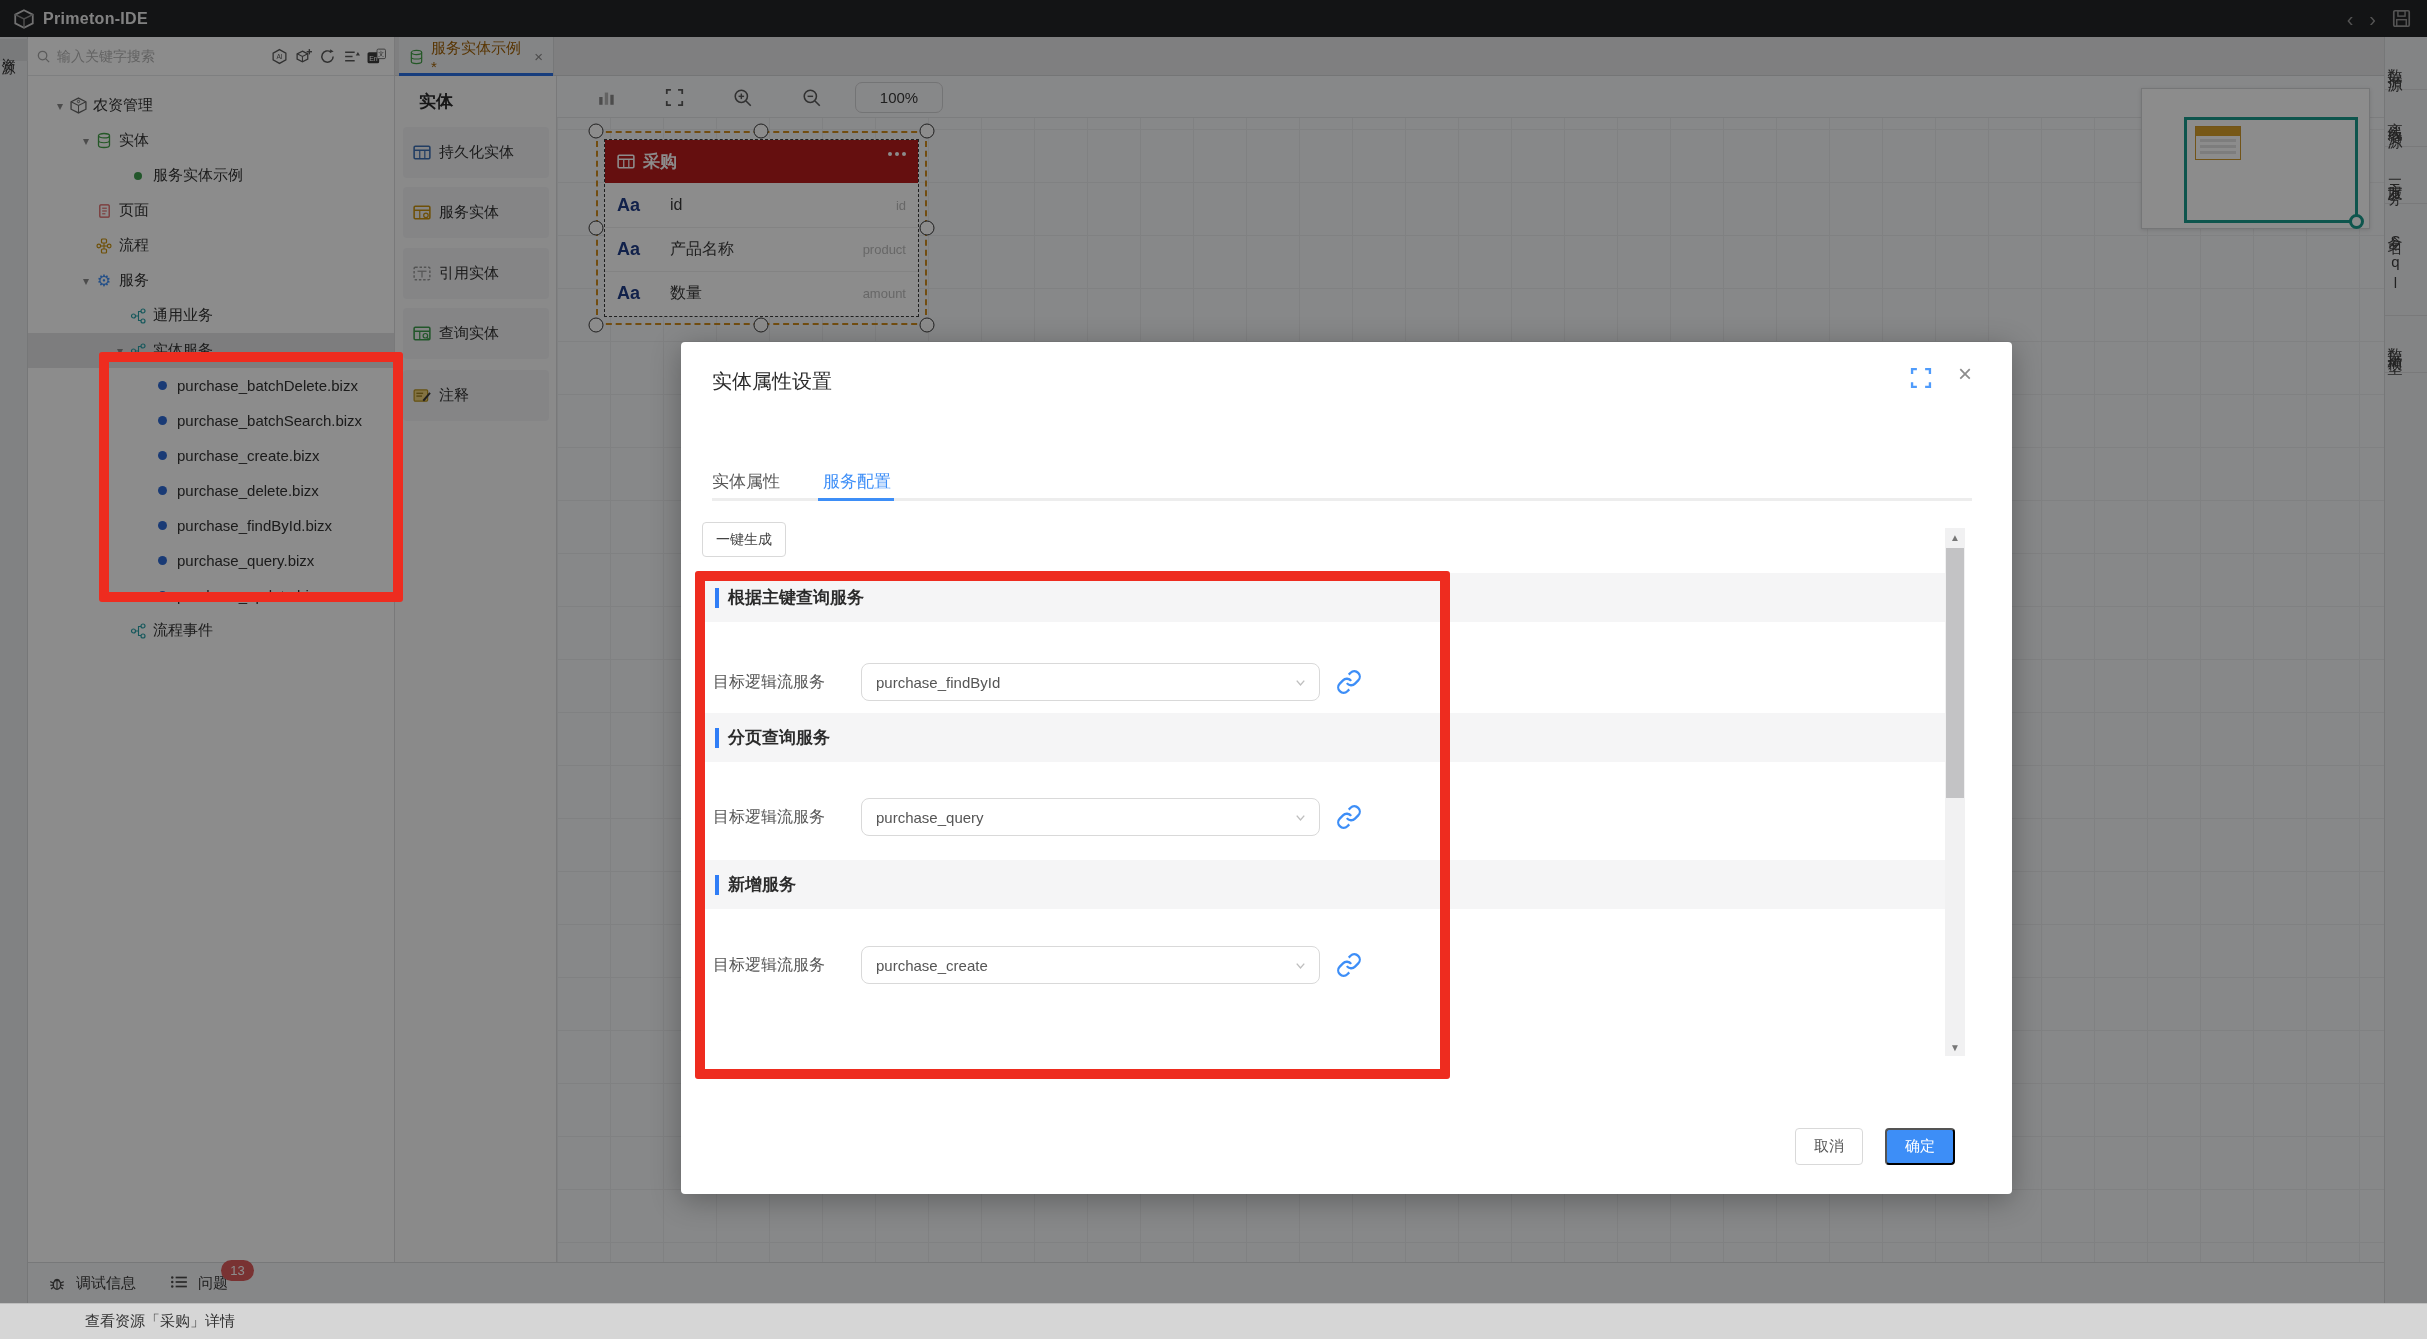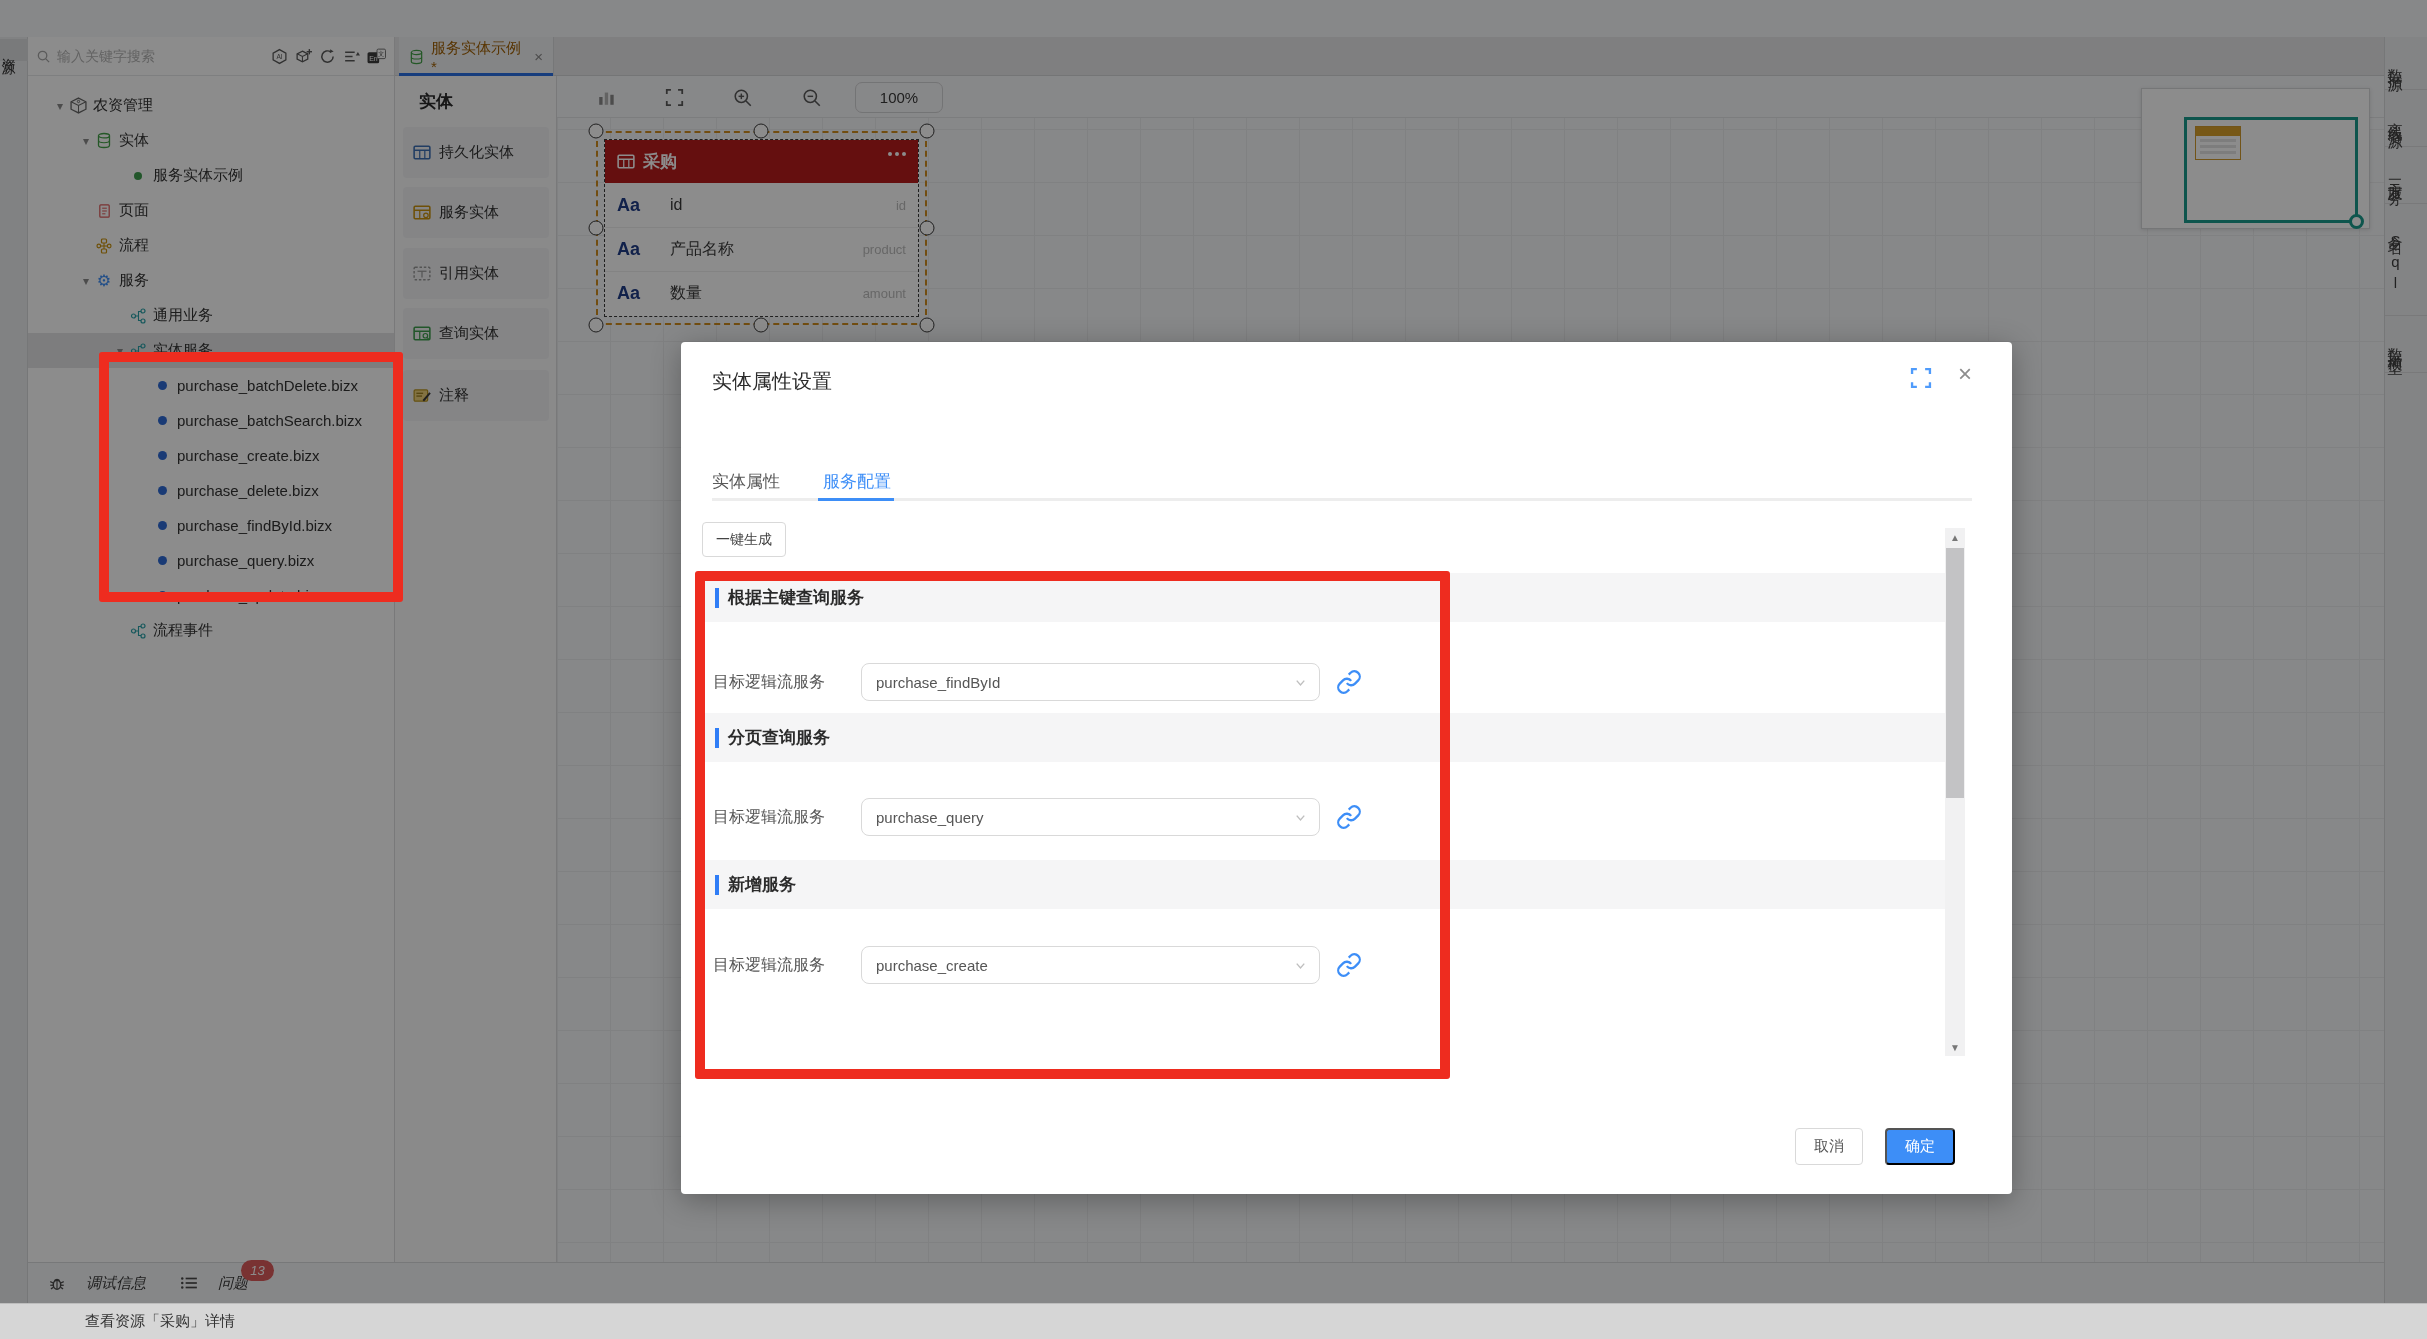--- a/index.html
+++ b/index.html
@@ -74,21 +74,21 @@
   #mm-thumb .h { height:9px; background:#d9a02b; }
   #mm-thumb .l { height:3px; background:#e3e3e3; margin:3px 4px 0 4px; }
   #mm-handle { position:absolute; right:-9px; bottom:-9px; width:15px; height:15px; border-radius:50%; background:#fff; border:3px solid #1a9c8c; }
 
   
   #right-rail { position:absolute; left:2384px; top:37px; width:43px; height:1266px; background:#eff0f2; border-left:1px solid #d8d9db; z-index:1; }
   .rtab { width:100%; padding:20px 0; writing-mode:vertical-lr; text-orientation:upright; text-align:center; font-size:15px; color:#3f3f3f; letter-spacing:4px; border-bottom:1px solid #dcdddf; cursor:pointer; }
 
   
   #debugbar { position:absolute; left:28px; top:1262px; width:2356px; height:41px; background:#f5f6f8; border-top:1px solid #d9dadc; display:flex; align-items:center; gap:34px; padding:0 20px; z-index:1; }
-  .dbg-item { display:flex; align-items:center; gap:20px; font-size:15px; color:#3a3a3a; cursor:pointer; position:relative;font-style:italic; }
+  .dbg-item { display:flex; align-items:flex-start; gap:10px; font-size:15px; color:#3a3a3a; cursor:pointer; position:relative; }
   #problem-badge { position:absolute; top:-14px; right:-26px; min-width:33px; height:21px; border-radius:11px; background:#dd5b5b; color:#fff; font-size:13px; display:flex; align-items:center; justify-content:center; padding:0 6px; }
   #statusbar { position:absolute; left:0; top:1303px; width:2427px; height:36px; background:#d6d6d6; border-top:1px solid #bdbdbd; display:flex; align-items:center; padding-left:85px; font-size:15px; color:#333; z-index:55; }
 
   
   #mask { position:absolute; inset:0; background:rgba(0,0,0,.45); z-index:40; }
 
   
   #modal { position:absolute; left:681px; top:342px; width:1331px; height:852px; background:#fff; border-radius:4px; box-shadow:0 6px 30px rgba(0,0,0,.3); z-index:50; }
   #modal .mtitle { position:absolute; left:31px; top:26px; font-size:20px; color:#2b2b2b; }
   #m-expand { position:absolute; right:80px; top:25px; cursor:pointer; }
@@ -118,20 +118,41 @@
   
   .redbox { position:absolute; border:10px solid #ee2c1f; border-radius:3px; z-index:70; pointer-events:none; }
   #redbox-1 { left:99px; top:352px; width:304px; height:250px; }
   #redbox-2 { left:695px; top:571px; width:755px; height:508px; }
 </style>
 </head>
 <body>
 
 <div id="root">
 
+  <div id="titlebar">
+    <span>
+      <svg width="20" height="20" viewBox="0 0 16 16">
+          <polygon points="8,1 15,4.5 15,11.5 8,15 1,11.5 1,4.5" fill="none" stroke="#cfcfcf" stroke-width="1.4"></polygon>
+          <polyline points="1,4.5 8,8 15,4.5" fill="none" stroke="#8f8f8f" stroke-width="1.2"></polyline>
+          <line x1="8" y1="8" x2="8" y2="15" stroke="#8f8f8f" stroke-width="1.2"></line>
+        </svg>
+    </span>
+    <span class="app-title">Primeton-IDE</span>
+    <div class="tb-right">
+      <span class="navglyph">‹</span>
+      <span class="navglyph">›</span>
+      <span>
+        <svg width="19" height="19" viewBox="0 0 16 16">
+            <rect x="1.5" y="1.5" width="13" height="13" rx="1" fill="none" stroke="#9a9a9a" stroke-width="1.4"></rect>
+            <rect x="5" y="1.5" width="6" height="4.5" fill="none" stroke="#9a9a9a" stroke-width="1.2"></rect>
+            <rect x="4" y="9" width="8" height="5.5" fill="none" stroke="#9a9a9a" stroke-width="1.2"></rect>
+          </svg>
+      </span>
+    </div>
+  </div>
 
   <div id="left-rail">
     <div class="rail-tab">资源</div>
   </div>
 
   <div id="sidebar">
     <div id="searchrow">
       <span>
         <svg width="15" height="15" viewBox="0 0 16 16">
             <circle cx="7" cy="7" r="4.5" fill="none" stroke="#a6a6a6" stroke-width="1.4"></circle>

